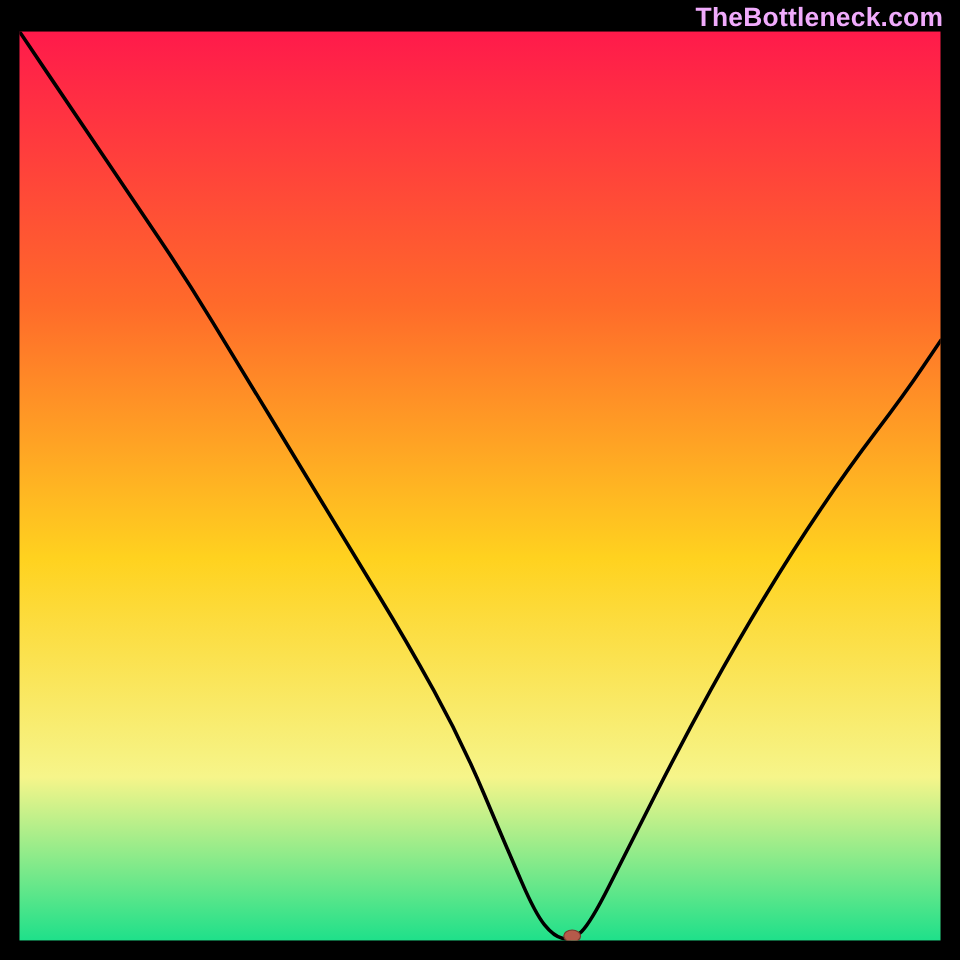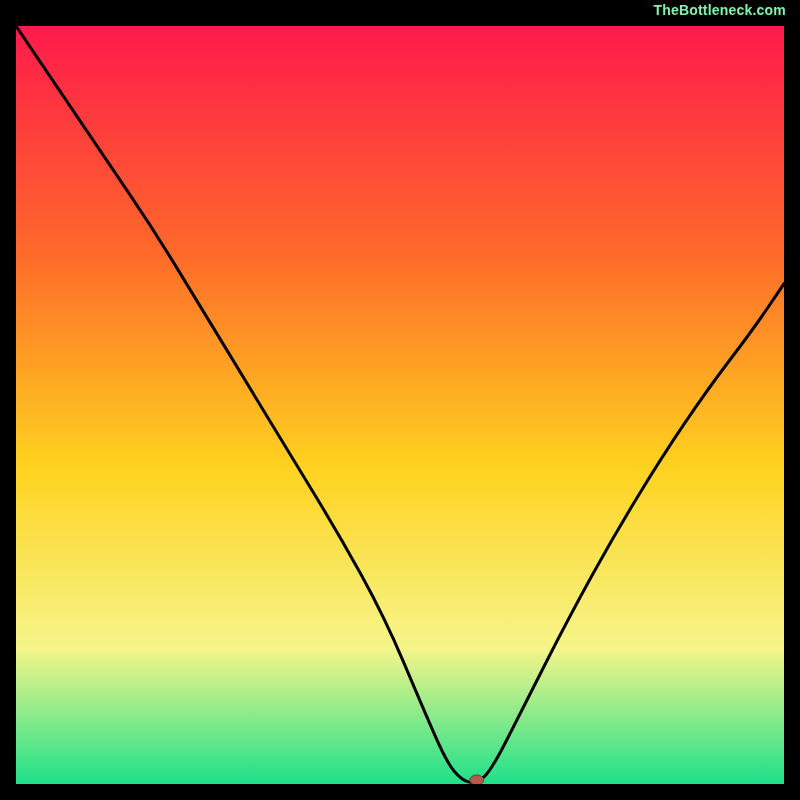--- a/index.html
+++ b/index.html
@@ -15,23 +15,23 @@
     width: 800px;
     height: 800px;
     background: #000;
     position: relative;
     box-sizing: border-box;
   }
   .watermark {
     position: absolute;
     top: 2px;
     right: 14px;
-    font-size: 14px;
+    font-size: 22px;
     font-weight: 600;
-    color: #86efac;
+    color: #f0abfc;
     letter-spacing: 0.2px;
     z-index: 20;
   }
   .plot {
     position: absolute;
     left: 16px;
     top: 26px;
     width: 768px;
     height: 758px;
     box-sizing: border-box;

